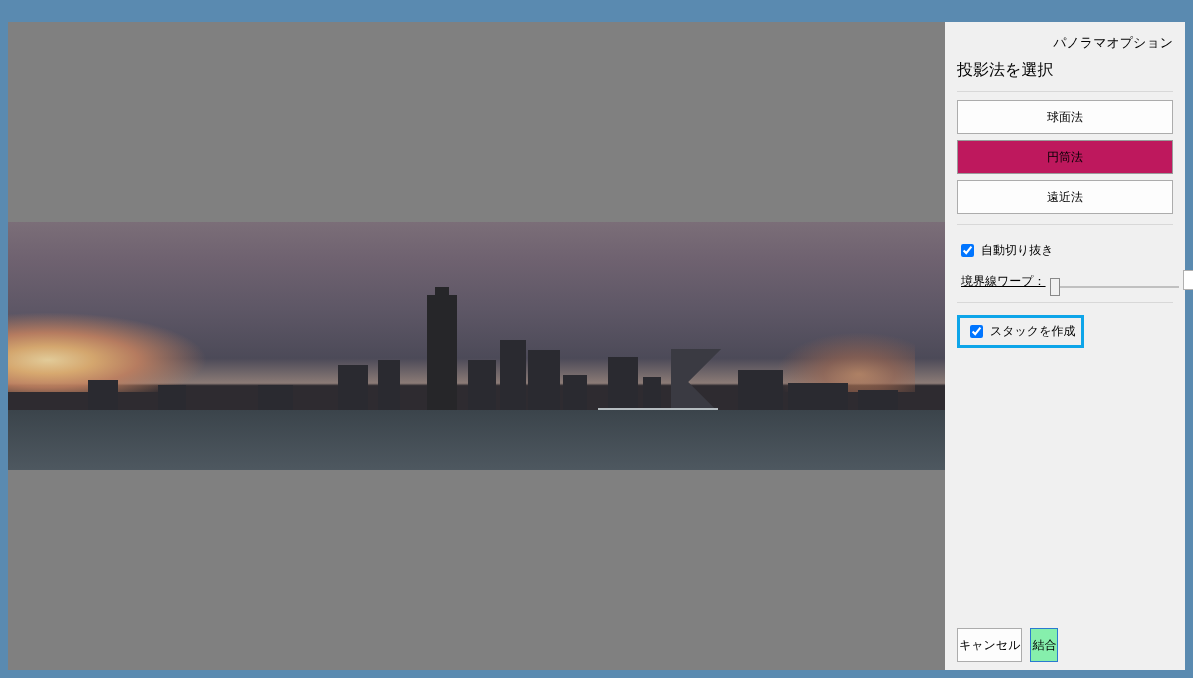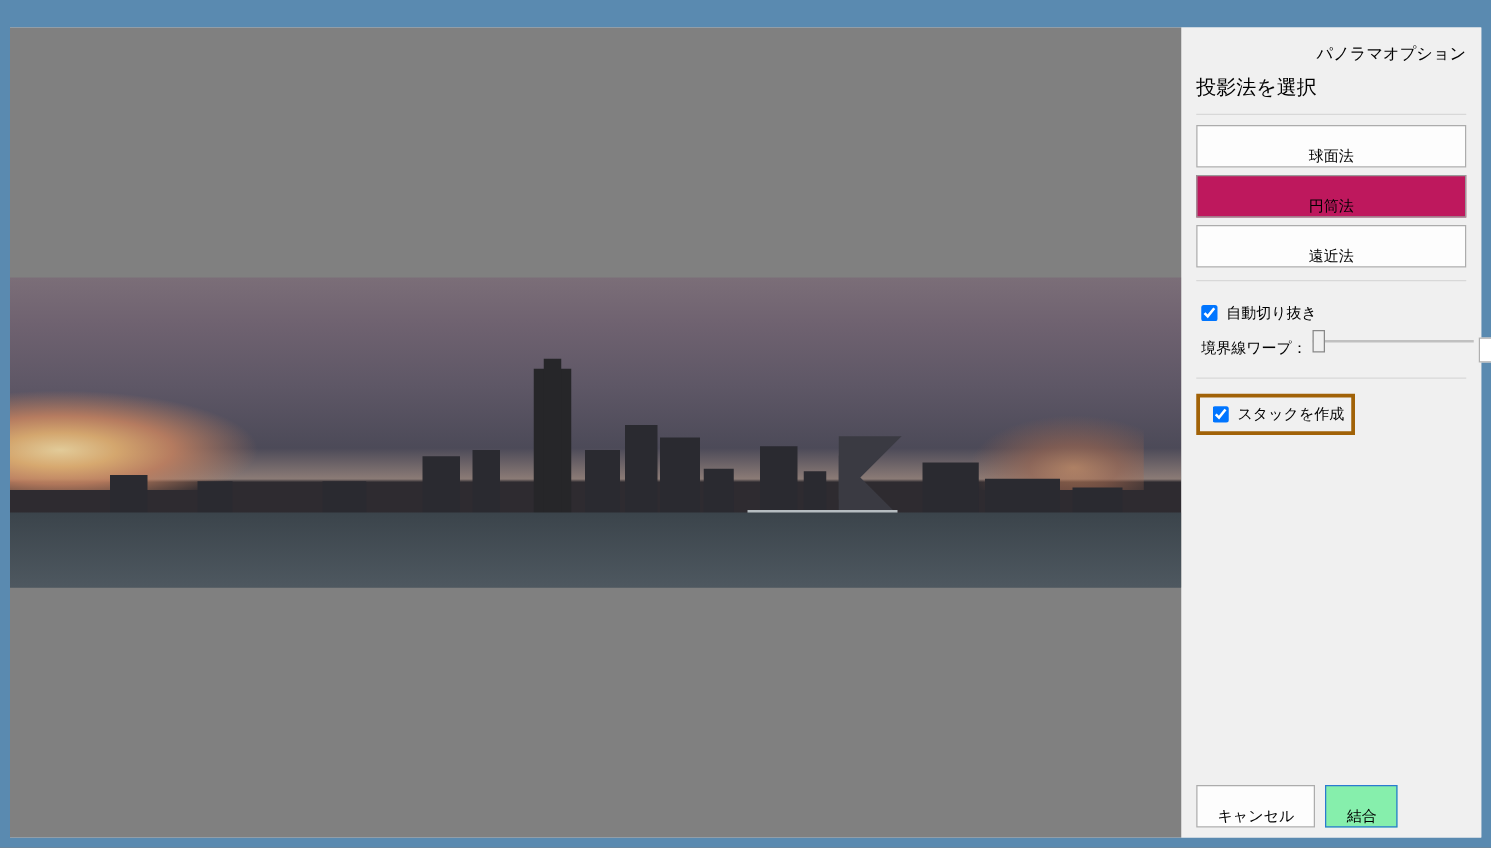--- a/index.html
+++ b/index.html
@@ -144,55 +144,55 @@
       flex-direction: column;
       font-size: 12px;
       color: #000;
     }
     .side-title { font-size: 13px; margin-bottom: 8px; text-align: right; }
     .side-sub { font-size: 16px; margin-bottom: 6px; }
     .hr { border: 0; border-top: 1px solid #d8d8d8; margin: 4px 0 8px 0; }
 
     .proj-buttons { display:flex; flex-direction:column; gap:6px; margin-bottom: 6px; }
     .btn {
-      height: 18px;
+      height: 34px;
       border: 1px solid #acacac;
       background: #fdfdfd;
       font-size: 12px;
       cursor: default;
-      padding: 16px;
+      padding: 1px;
     }
     .btn.active {
       background: #be185d;
       border-color: #9a9a9a;
     }
 
     .row { display:flex; align-items:center; gap:4px; margin: 8px 0 4px 0; }
     .checkbox { width:13px; height:13px; }
-    .slider-row { display:flex; align-items:flex-start; gap:2px; margin: 6px 0 8px 4px; }
+    .slider-row { display:flex; align-items:flex-end; gap:2px; margin: 6px 0 8px 4px; text-decoration: underline; }
     .slider-label { font-size:12px; white-space:nowrap; }
     .slider {
       flex:1;
       -webkit-appearance:none;
       height:2px; background:#c0c0c0;
     }
     .slider::-webkit-slider-thumb {
       -webkit-appearance:none;
       width:10px; height:18px;
       background:#f0f0f0; border:1px solid #888;
     }
     .numbox {
       width:38px; height:20px;
       border:1px solid #b0b0b0;
       text-align:center;
       font-size:12px;
     }
 
     .stack-highlight {
-      border: 3px solid #a16207;
+      border: 3px solid #0ea5e9;
       padding: 4px 6px;
       display:inline-flex;
       align-items:center;
       gap:4px;
       margin-top: 4px;
     }
 
     .spacer { flex:1; }
 
     .bottom-buttons { display:flex; flex-direction:row; gap:8px; margin-top:6px; }

